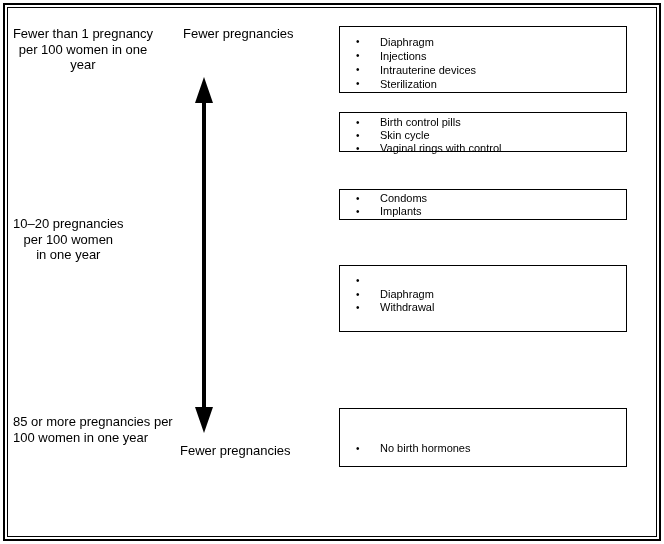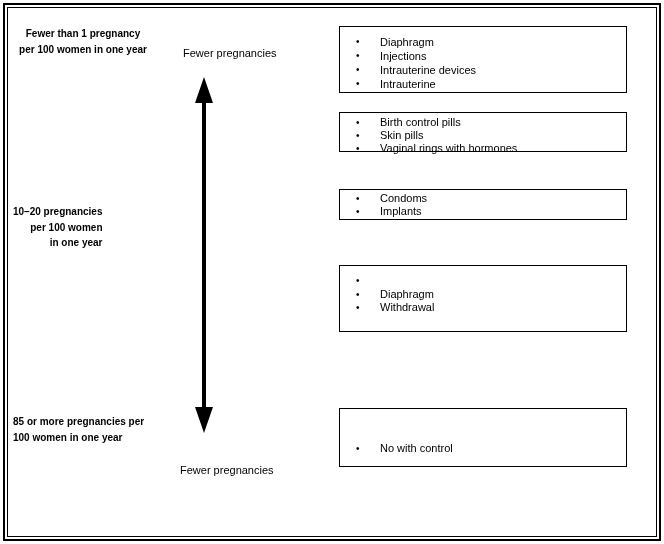--- a/index.html
+++ b/index.html
@@ -14,33 +14,31 @@
   .outer-frame {
     position: absolute; left: 3px; top: 3px; right: 3px; bottom: 3px;
     border: 2px solid #000;
   }
   .inner-frame {
     position: absolute; left: 7px; top: 7px; right: 7px; bottom: 7px;
     border: 1px solid #000;
   }
   .rate-label {
     position: absolute;
-    font-size: 10px;
+    font-size: 13px;
     line-height: 15.5px;
     white-space: pre-line;
-    font-weight: bold;
   }
   #rate-top    { left: 8px;  top: 26px; width: 150px; text-align: center; }
-  #rate-middle { left: 13px; top: 204px; text-align: right; }
+  #rate-middle { left: 13px; top: 216px; text-align: center; }
   #rate-bottom { left: 13px; top: 414px; text-align: left; }
   .axis-label {
     position: absolute;
-    font-size: 11px;
+    font-size: 13px;
     line-height: 14px;
-    margin-top: 19px;
   }
   #axis-top    { left: 183px; top: 27px; }
   #axis-bottom { left: 180px; top: 444px; }
   .arrow-wrap {
     position: absolute; left: 188px; top: 76px;
     width: 32px; height: 358px;
   }
   .method-box {
     position: absolute; left: 339px; width: 288px;
     border: 1px solid #000;
@@ -96,38 +94,38 @@
     <div class="item">
       <span class="bullet">•</span>
       <span class="item-text">Injections</span>
     </div>
     <div class="item">
       <span class="bullet">•</span>
       <span class="item-text">Intrauterine devices</span>
     </div>
     <div class="item">
       <span class="bullet">•</span>
-      <span class="item-text">Intrauterine</span>
+      <span class="item-text">Sterilization</span>
     </div>
   </div>
 </div>
 
 <div class="method-box" style="top:112px;height:40px;">
   <div class="items" style="padding-top:3px;line-height:13px;">
     <div class="item">
       <span class="bullet">•</span>
       <span class="item-text">Birth control pills</span>
     </div>
     <div class="item">
       <span class="bullet">•</span>
-      <span class="item-text">Skin pills</span>
+      <span class="item-text">Skin cycle</span>
     </div>
     <div class="item">
       <span class="bullet">•</span>
-      <span class="item-text">Vaginal rings with hormones</span>
+      <span class="item-text">Vaginal rings with control</span>
     </div>
   </div>
 </div>
 
 <div class="method-box" style="top:189px;height:31px;">
   <div class="items" style="padding-top:2px;line-height:13px;">
     <div class="item">
       <span class="bullet">•</span>
       <span class="item-text">Condoms</span>
     </div>
@@ -151,16 +149,16 @@
       <span class="bullet">•</span>
       <span class="item-text">Withdrawal</span>
     </div>
   </div>
 </div>
 
 <div class="method-box" style="top:408px;height:59px;">
   <div class="items" style="padding-top:33px;line-height:13px;">
     <div class="item">
       <span class="bullet">•</span>
-      <span class="item-text">No with control</span>
+      <span class="item-text">No birth hormones</span>
     </div>
   </div>
 </div>
 
 </body></html>

